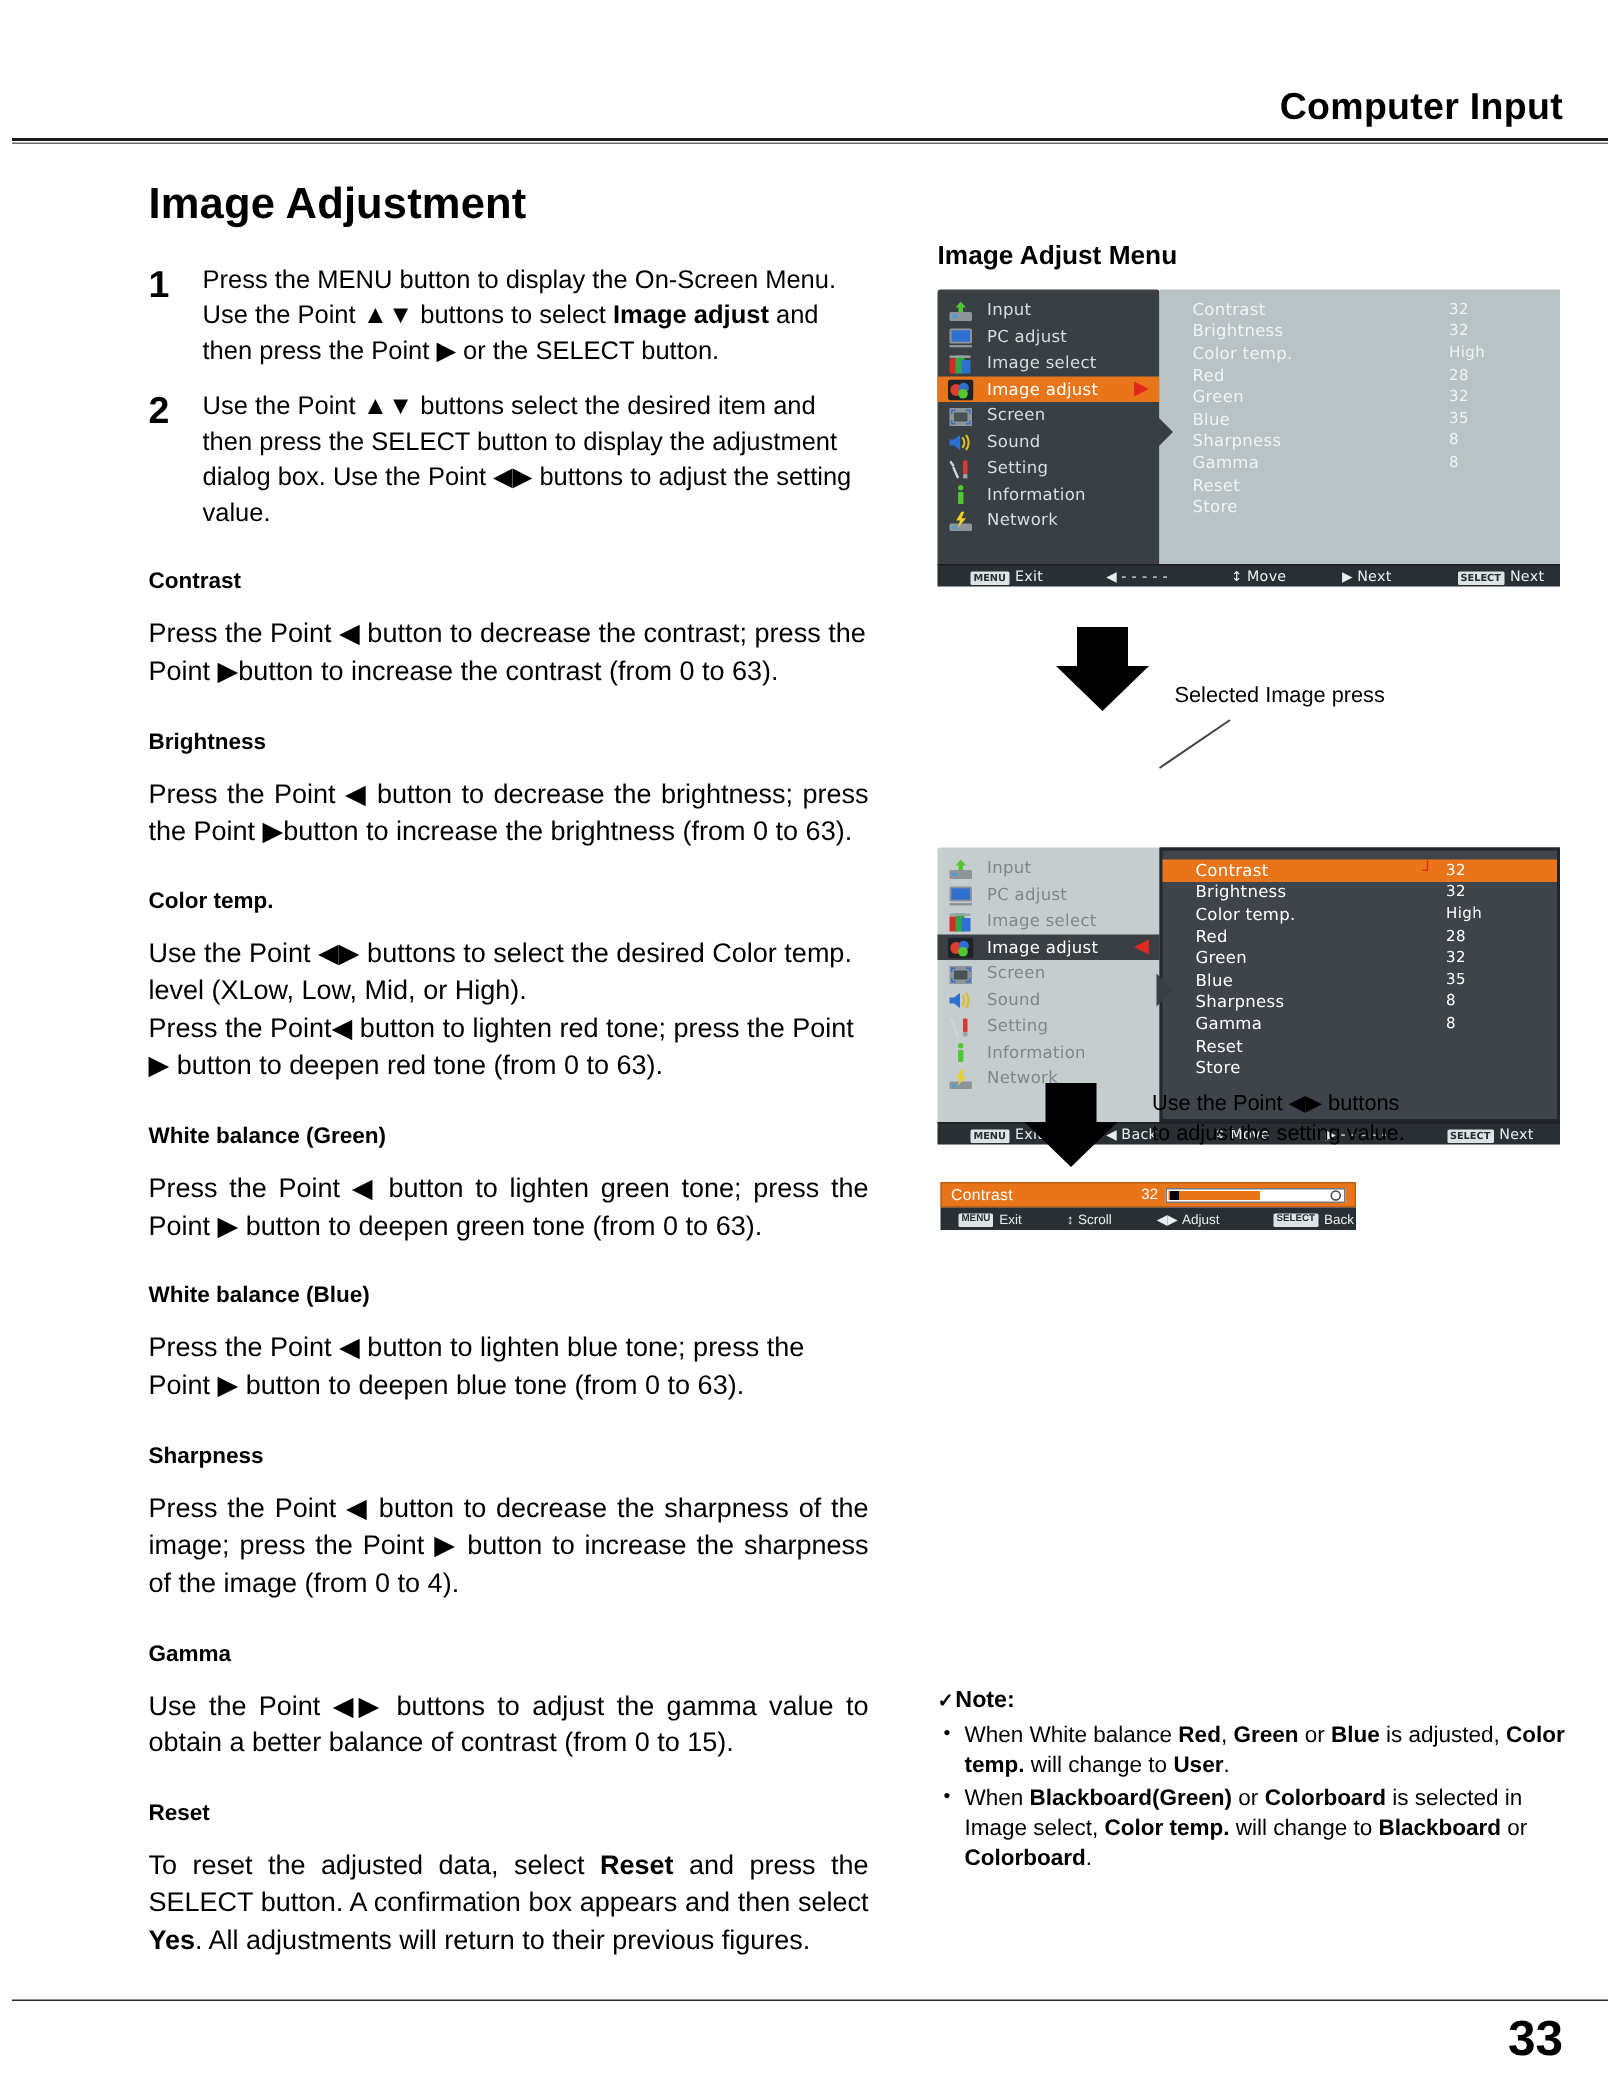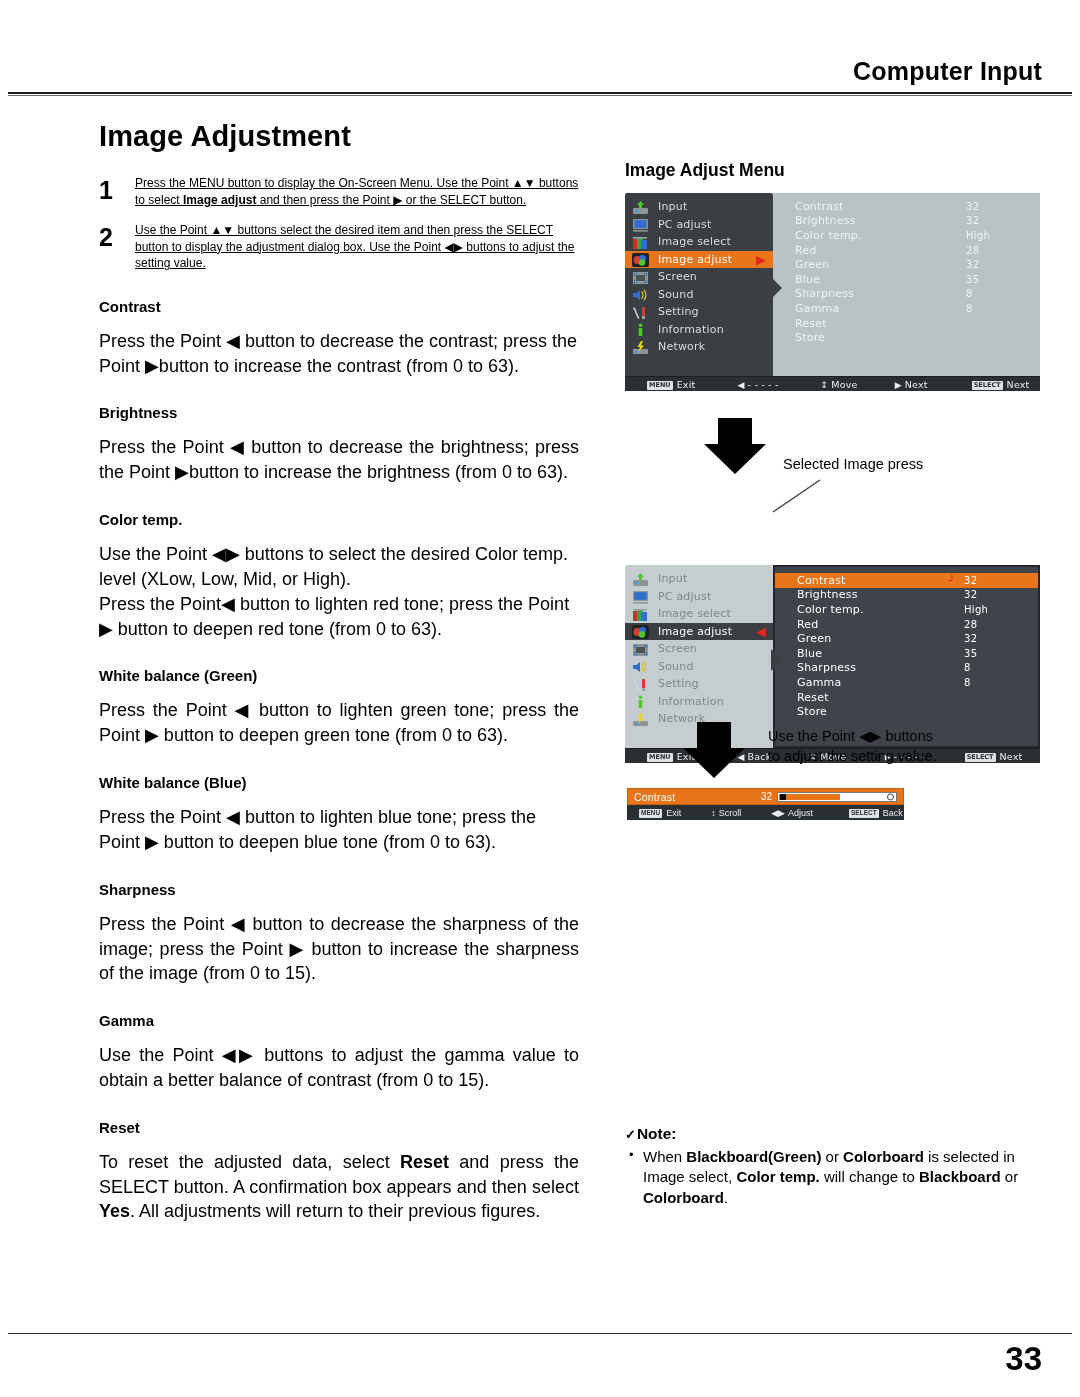--- a/index.html
+++ b/index.html
@@ -35,21 +35,21 @@
     position:absolute; right:38px; top:1340px;
     font-size:33px; font-weight:bold;
   }
 
   
   #leftcol { position:absolute; left:99px; top:120px; width:480px; }
   h1.title { font-size:29px; font-weight:bold; margin:0 0 22px 0; letter-spacing:.1px;}
 
   .step { display:flex; margin-bottom:14px; }
   .step-num { font-size:25px; font-weight:bold; width:36px; flex:0 0 36px; line-height:1.1; padding-top:2px;}
-  .step-body { font-size:12px; line-height:1.38; text-align:left;text-decoration:underline; }
+  .step-body { font-size:17px; line-height:1.38; text-align:left; }
 
   h3.sec {
     font-size:15px; font-weight:bold; margin:26px 0 14px 0;
   }
   p.body {
     font-size:18px; line-height:1.38; margin:0;
   }
   p.just { text-align:justify; }
   b { font-weight:bold; }
 
@@ -216,21 +216,21 @@
         <h3 class="sec">Brightness</h3>
         <p class="body just">Press the Point ◀ button to decrease the brightness; press the Point ▶button to increase the brightness (from 0 to 63).</p>
         <h3 class="sec">Color temp.</h3>
         <p class="body">Use the Point ◀▶ buttons to select the desired Color temp. level (XLow, Low, Mid, or High).</p>
         <p class="body">Press the Point◀ button to lighten red tone; press the Point ▶ button to deepen red tone (from 0 to 63).</p>
         <h3 class="sec">White balance (Green)</h3>
         <p class="body just">Press the Point ◀ button to lighten green tone; press the Point ▶ button to deepen green tone (from 0 to 63).</p>
         <h3 class="sec">White balance (Blue)</h3>
         <p class="body">Press the Point ◀ button to lighten blue tone; press the Point ▶ button to deepen blue tone (from 0 to 63).</p>
         <h3 class="sec">Sharpness</h3>
-        <p class="body just">Press the Point ◀ button to decrease the sharpness of the image; press the Point ▶ button to increase the sharpness of the image (from 0 to 15).</p>
+        <p class="body just">Press the Point ◀ button to decrease the sharpness of the image; press the Point ▶ button to increase the sharpness of the image (from 0 to 4).</p>
         <h3 class="sec">Gamma</h3>
         <p class="body just">Use the Point ◀▶ buttons to adjust the gamma value to obtain a better balance of contrast (from 0 to 15).</p>
         <h3 class="sec">Reset</h3>
         <p class="body just">To reset the adjusted data, select <b>Reset</b> and press the SELECT button. A confirmation box appears and then select <b>Yes</b>. All adjustments will return to their previous figures.</p>
       </div>
   </div>
 
   <div id="rightcol">
     <h2 class="rtitle">Image Adjust Menu</h2>
 
@@ -581,19 +581,20 @@
           </div>
         </div>
     </div>
   </div>
 
   <div id="note">
     <div class="note-head">
       <span class="note-check">✓</span><span>Note:</span>
     </div>
     <ul class="note-list" id="note-host">
+        <li>When White balance <b>Red</b>, <b>Green</b> or <b>Blue</b> is adjusted, <b>Color temp.</b> will change to <b>User</b>.</li>
         <li>When <b>Blackboard(Green)</b> or <b>Colorboard</b> is selected in Image select, <b>Color temp.</b> will change to <b>Blackboard</b> or <b>Colorboard</b>.</li>
       </ul>
   </div>
 
   <div class="foot-rule"></div>
   <div class="page-number">33</div>
 </div>
 
 </body></html>

